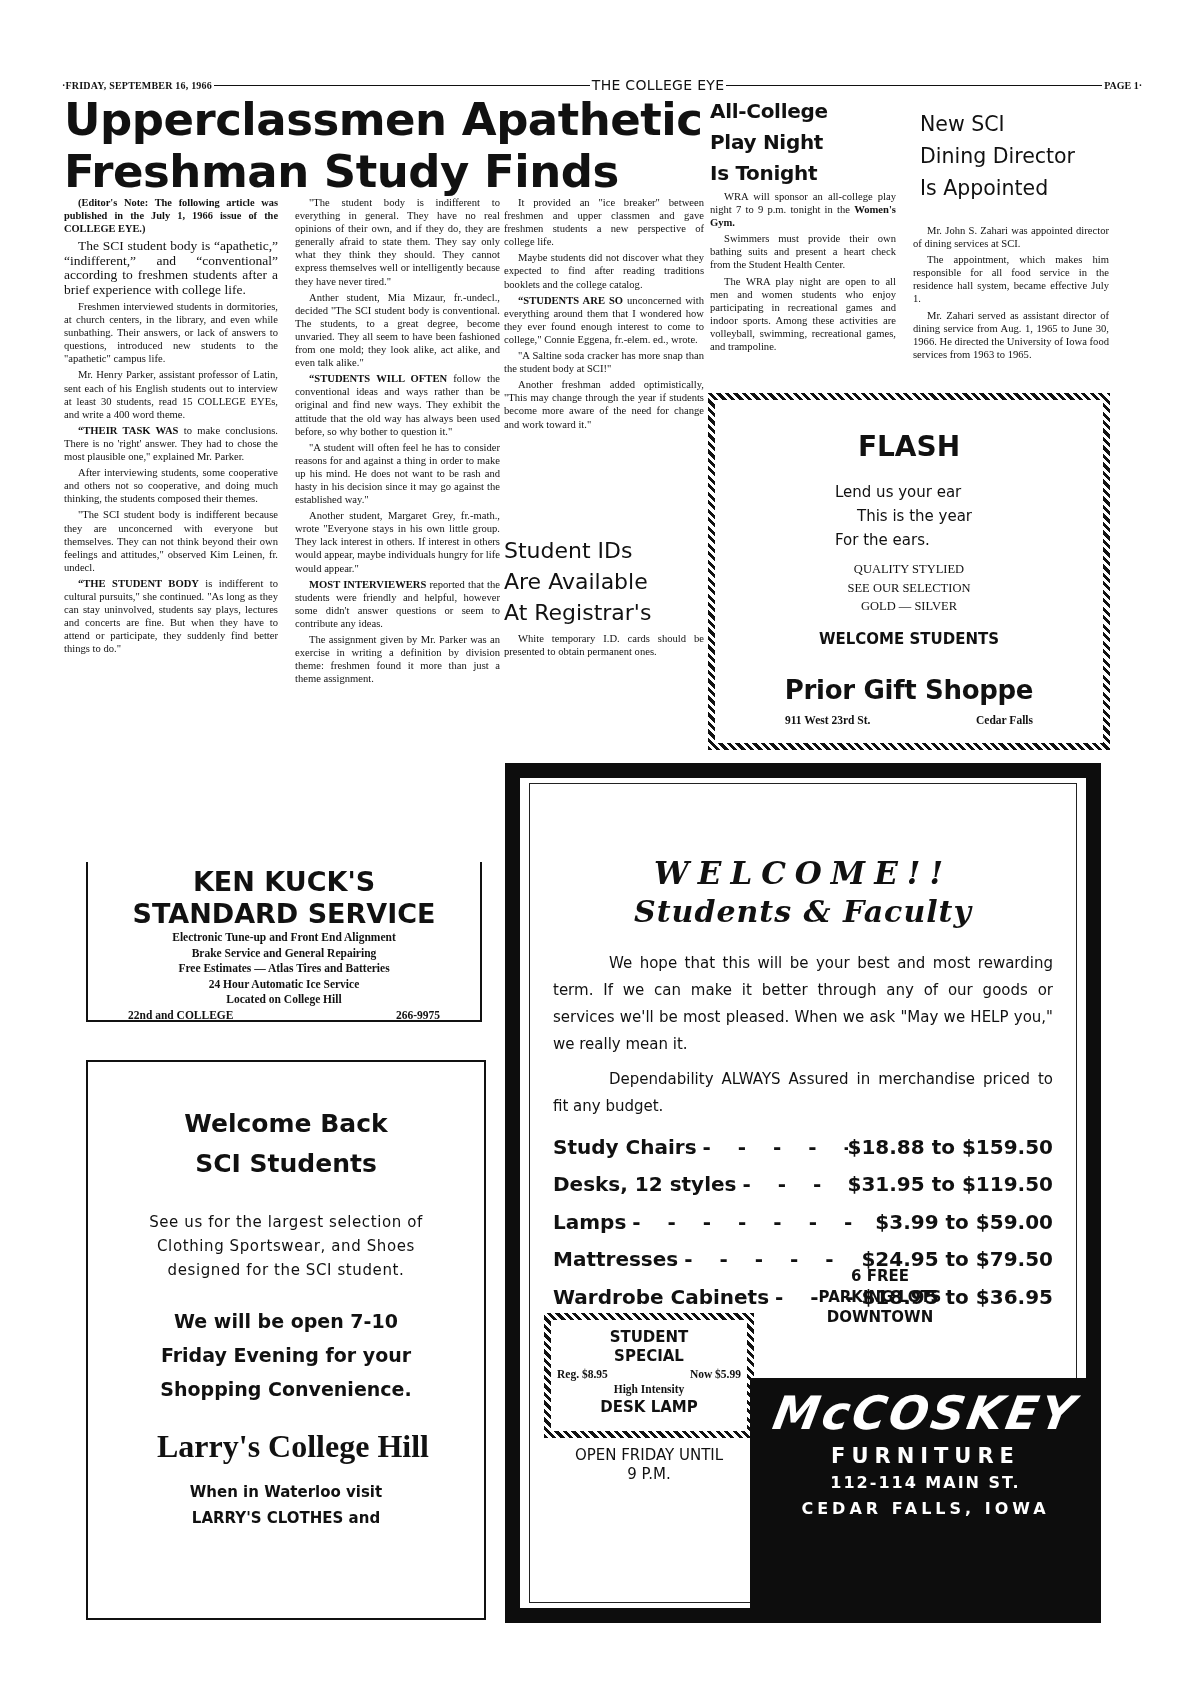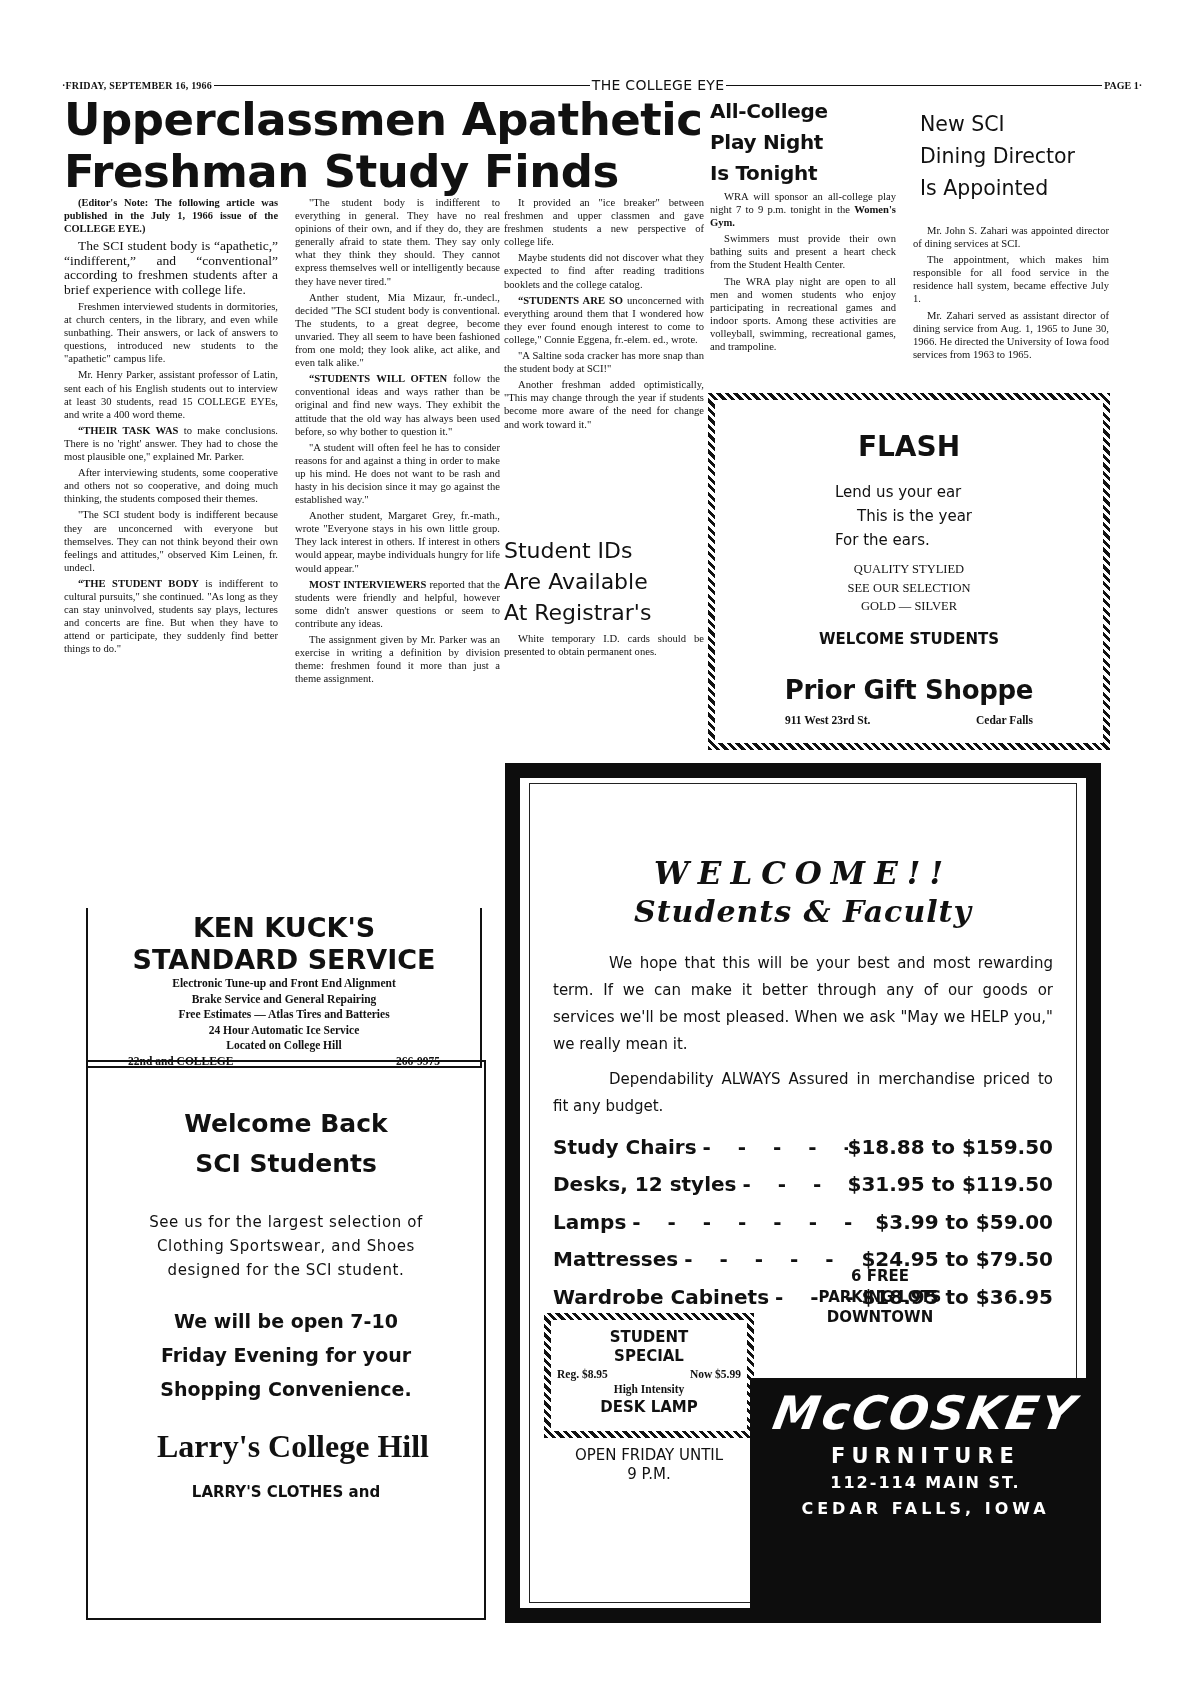--- a/index.html
+++ b/index.html
@@ -40,21 +40,21 @@
   .flash { top: 393px; left: 708px; width: 402px; height: 357px; text-align: center; }
   .flash .f-title { position: absolute; top: 30px; width: 100%; font-family: "DejaVu Sans", sans-serif; font-weight: bold; font-size: 28px; }
   .flash .poem { position: absolute; top: 80px; left: 120px; text-align: left; font-family: "DejaVu Sans", sans-serif; font-size: 15px; line-height: 24px; }
   .flash .poem .l2 { padding-left: 22px; }
   .flash .quality { position: absolute; top: 160px; width: 100%; font-family: "Liberation Serif", serif; font-size: 12.5px; line-height: 18.5px; }
   .flash .welcome { position: absolute; top: 230px; width: 100%; font-family: "DejaVu Sans", sans-serif; font-weight: bold; font-size: 15px; }
   .flash .shop { position: absolute; top: 275px; width: 100%; font-family: "DejaVu Sans", sans-serif; font-weight: bold; font-size: 26px; letter-spacing: -0.3px; }
   .flash .addr { position: absolute; top: 314px; left: 70px; right: 70px; display: flex; justify-content: space-between; font-family: "Liberation Serif", serif; font-weight: bold; font-size: 11.5px; }
 
   
-  .kuck { top: 862px; left: 86px; width: 396px; height: 160px; border: 2.5px solid #111; border-top: none; text-align: center; margin-top: 46px; }
+  .kuck { top: 862px; left: 86px; width: 396px; height: 160px; border: 2.5px solid #111; border-top: none; text-align: center; }
   .kuck .k-title { margin-top: 4px; font-family: "DejaVu Sans", sans-serif; font-weight: bold; font-size: 27px; line-height: 32px; }
   .kuck .k-line { font-family: "Liberation Serif", serif; font-weight: bold; font-size: 11.5px; line-height: 15.5px; }
   .kuck .k-foot { display: flex; justify-content: space-between; padding: 0 40px 16px 40px; font-family: "Liberation Serif", serif; font-weight: bold; font-size: 11.5px; line-height: 14px; }
 
   
   .larry { top: 1060px; left: 86px; width: 400px; height: 560px; border: 2.5px solid #111; text-align: center; }
   .larry .big { font-family: "DejaVu Sans", sans-serif; font-weight: bold; font-size: 25px; line-height: 40px; }
   .larry .desc { font-family: "DejaVu Sans", sans-serif; font-size: 15px; line-height: 24px; letter-spacing: 0.6px; }
   .larry .open { font-family: "DejaVu Sans", sans-serif; font-weight: bold; font-size: 19px; line-height: 34px; }
   .larry .store { font-family: Liberation Serif, serif; font-weight: bold; font-size: 32px; padding-left: 14px; }
@@ -207,20 +207,21 @@
   <div class="big">SCI Students</div>
   <div style="height:26px"></div>
   <div class="desc" style="padding:0 40px">See us for the largest selection of Clothing Sportswear, and Shoes designed for the SCI student.</div>
   <div style="height:22px"></div>
   <div class="open">We will be open 7-10</div>
   <div class="open">Friday Evening for your</div>
   <div class="open">Shopping Convenience.</div>
   <div style="height:22px"></div>
   <div class="store">Larry's College Hill</div>
   <div style="height:14px"></div>
+  <div class="visit">When in Waterloo visit</div>
   <div class="visit">LARRY'S CLOTHES and</div>
   <div style="height:8px"></div>
 </div>
 
 <div class="abs mcc">
   <div class="inner">
     <div class="inner2"></div>
     <div class="welcome">WELCOME!!</div>
     <div class="sf">Students &amp; Faculty</div>
     <div class="hope">We hope that this will be your best and most rewarding term. If we can make it better through any of our goods or services we'll be most pleased. When we ask "May we HELP you," we really mean it.</div>

